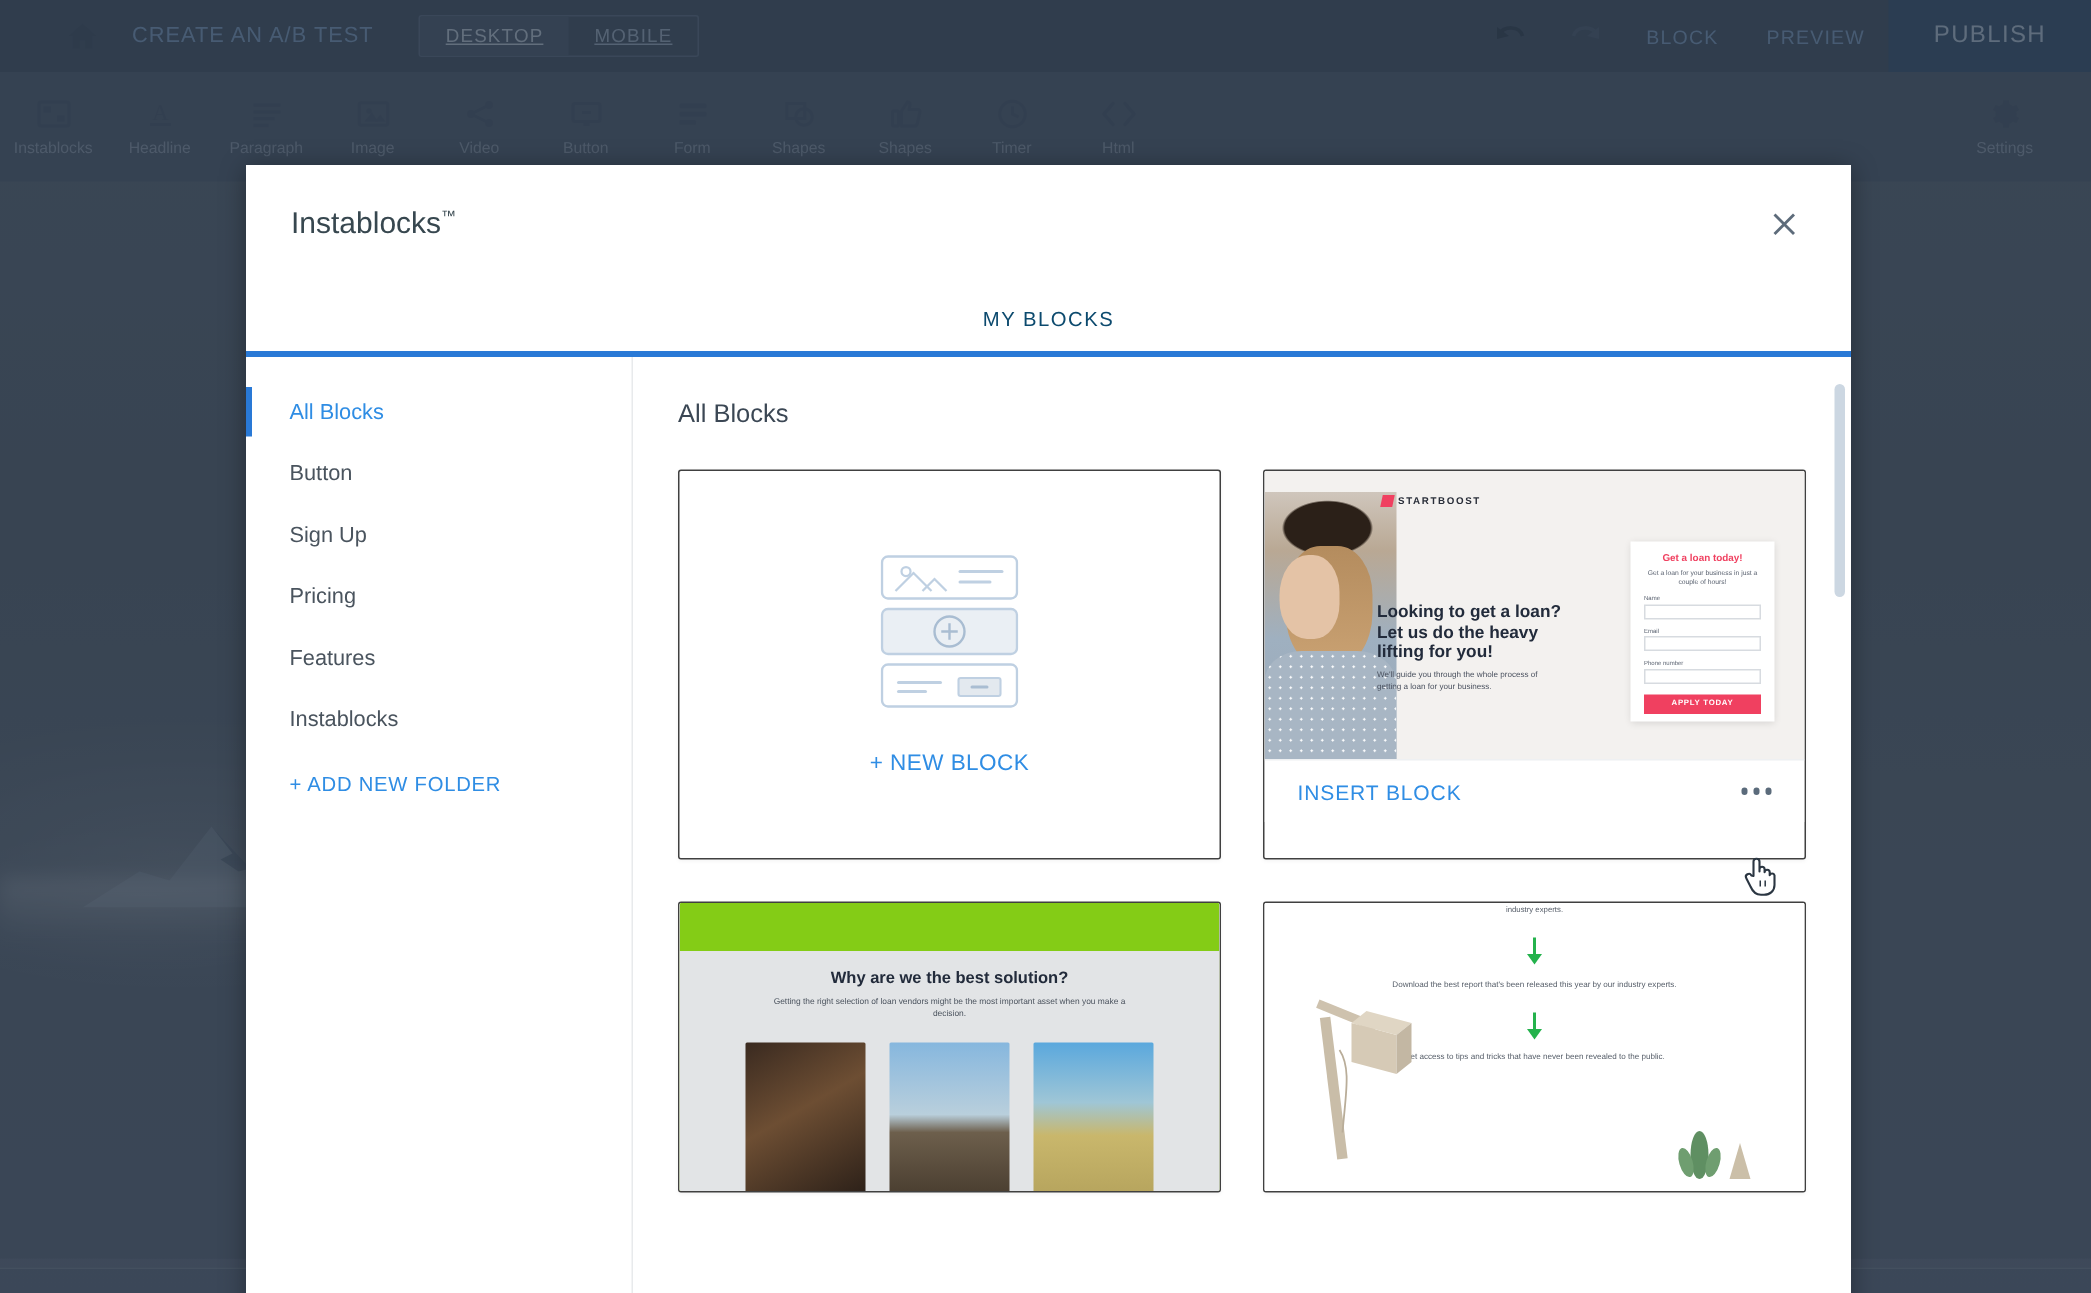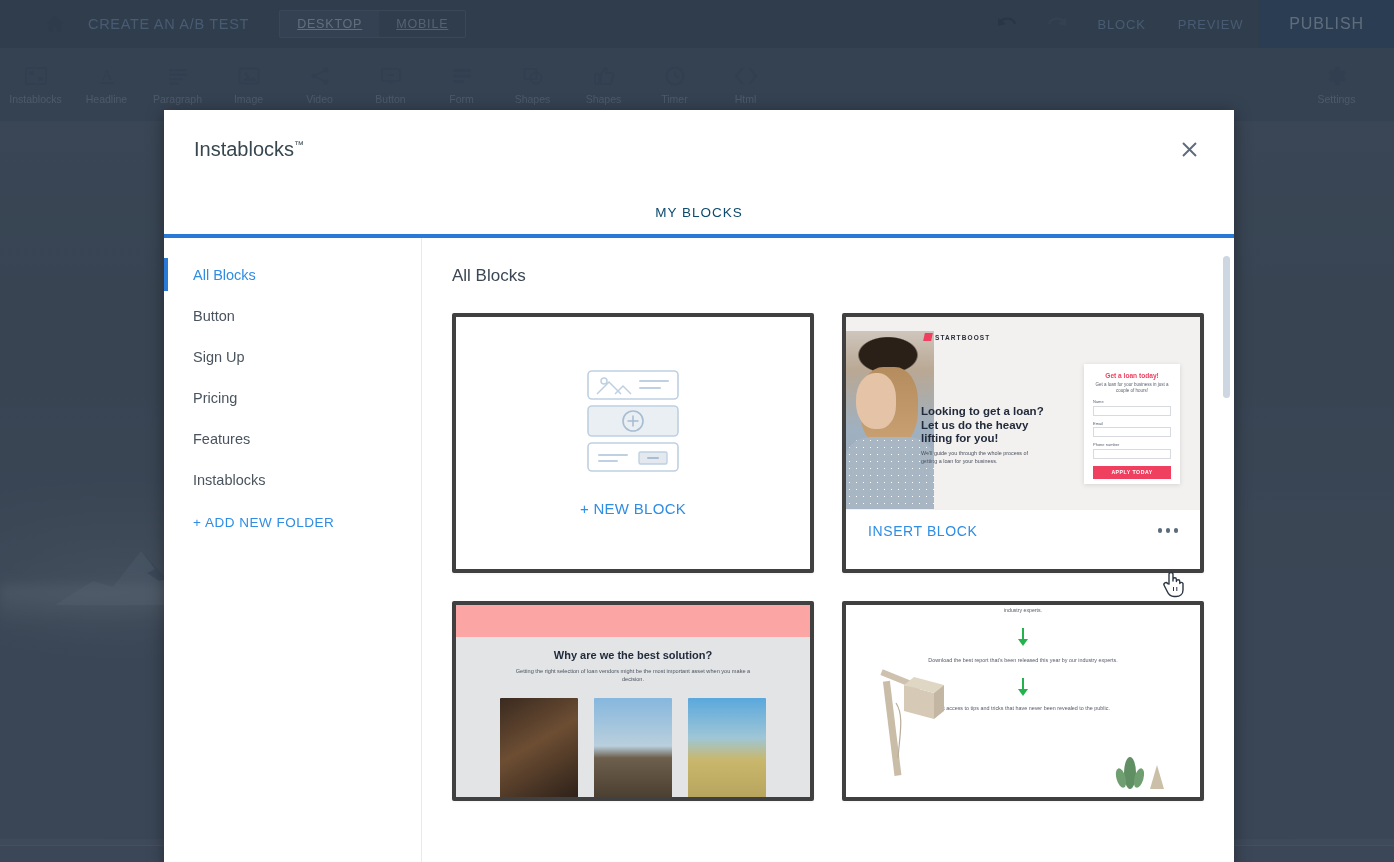--- a/index.html
+++ b/index.html
@@ -144,21 +144,21 @@
   }
 
   .content {
     flex: 1; padding: 28px 32px 0 30px; overflow: hidden; position: relative;
   }
   .content-title { font-size: 17px; color: #3b4754; margin-bottom: 27px; }
   .grid {
     display: grid; grid-template-columns: 362px 362px; gap: 28px 28px;
   }
   .card {
-    border: 4px solid #404040; border-radius: 2px; background: #fff;
+    border: 1px solid #404040; border-radius: 2px; background: #fff;
     box-shadow: 0 1px 3px rgba(0,0,0,.05); overflow: hidden;
   }
   .card.newblock {
     height: 260px; display: flex; flex-direction: column;
     align-items: center; justify-content: center; gap: 28px;
   }
   .newblock-label { color: #2f8de4; font-size: 15px; letter-spacing: .3px; }
 
   .card-preview { height: 192px; overflow: hidden; position: relative; background: #fff; }
   .card-foot {
@@ -216,21 +216,21 @@
   .sb-form-s { font-size: 4.5px; line-height: 6px; color: #5a6270; text-align: center; margin-top: 3px; }
   .sb-lbl { font-size: 4px; color: #5a6270; margin-top: 5px; }
   .sb-inp { height: 10px; border: 1px solid #d7dbe0; margin-top: 1.5px; }
   .sb-btn {
     height: 13px; background: #f04060; color: #fff; font-size: 5.2px; font-weight: bold;
     letter-spacing: .5px; display: flex; align-items: center; justify-content: center;
     margin-top: 7px;
   }
 
   
-  .wb { position: absolute; inset: 0; background: #fca5a5; }
+  .wb { position: absolute; inset: 0; background: #84cc16; }
   .wb-band { position: absolute; left: 0; top: 32px; right: 0; bottom: 0; background: #e2e4e6; }
   .wb-h {
     position: absolute; left: 0; right: 0; top: 44px; text-align: center;
     font-size: 11px; font-weight: bold; color: #222b3b;
   }
   .wb-s {
     position: absolute; left: 55px; right: 55px; top: 62px; text-align: center;
     font-size: 5.6px; line-height: 8px; color: #4c545f;
   }
   .wb-imgs { position: absolute; left: 44px; right: 44px; top: 93px; display: flex; gap: 16px; }

